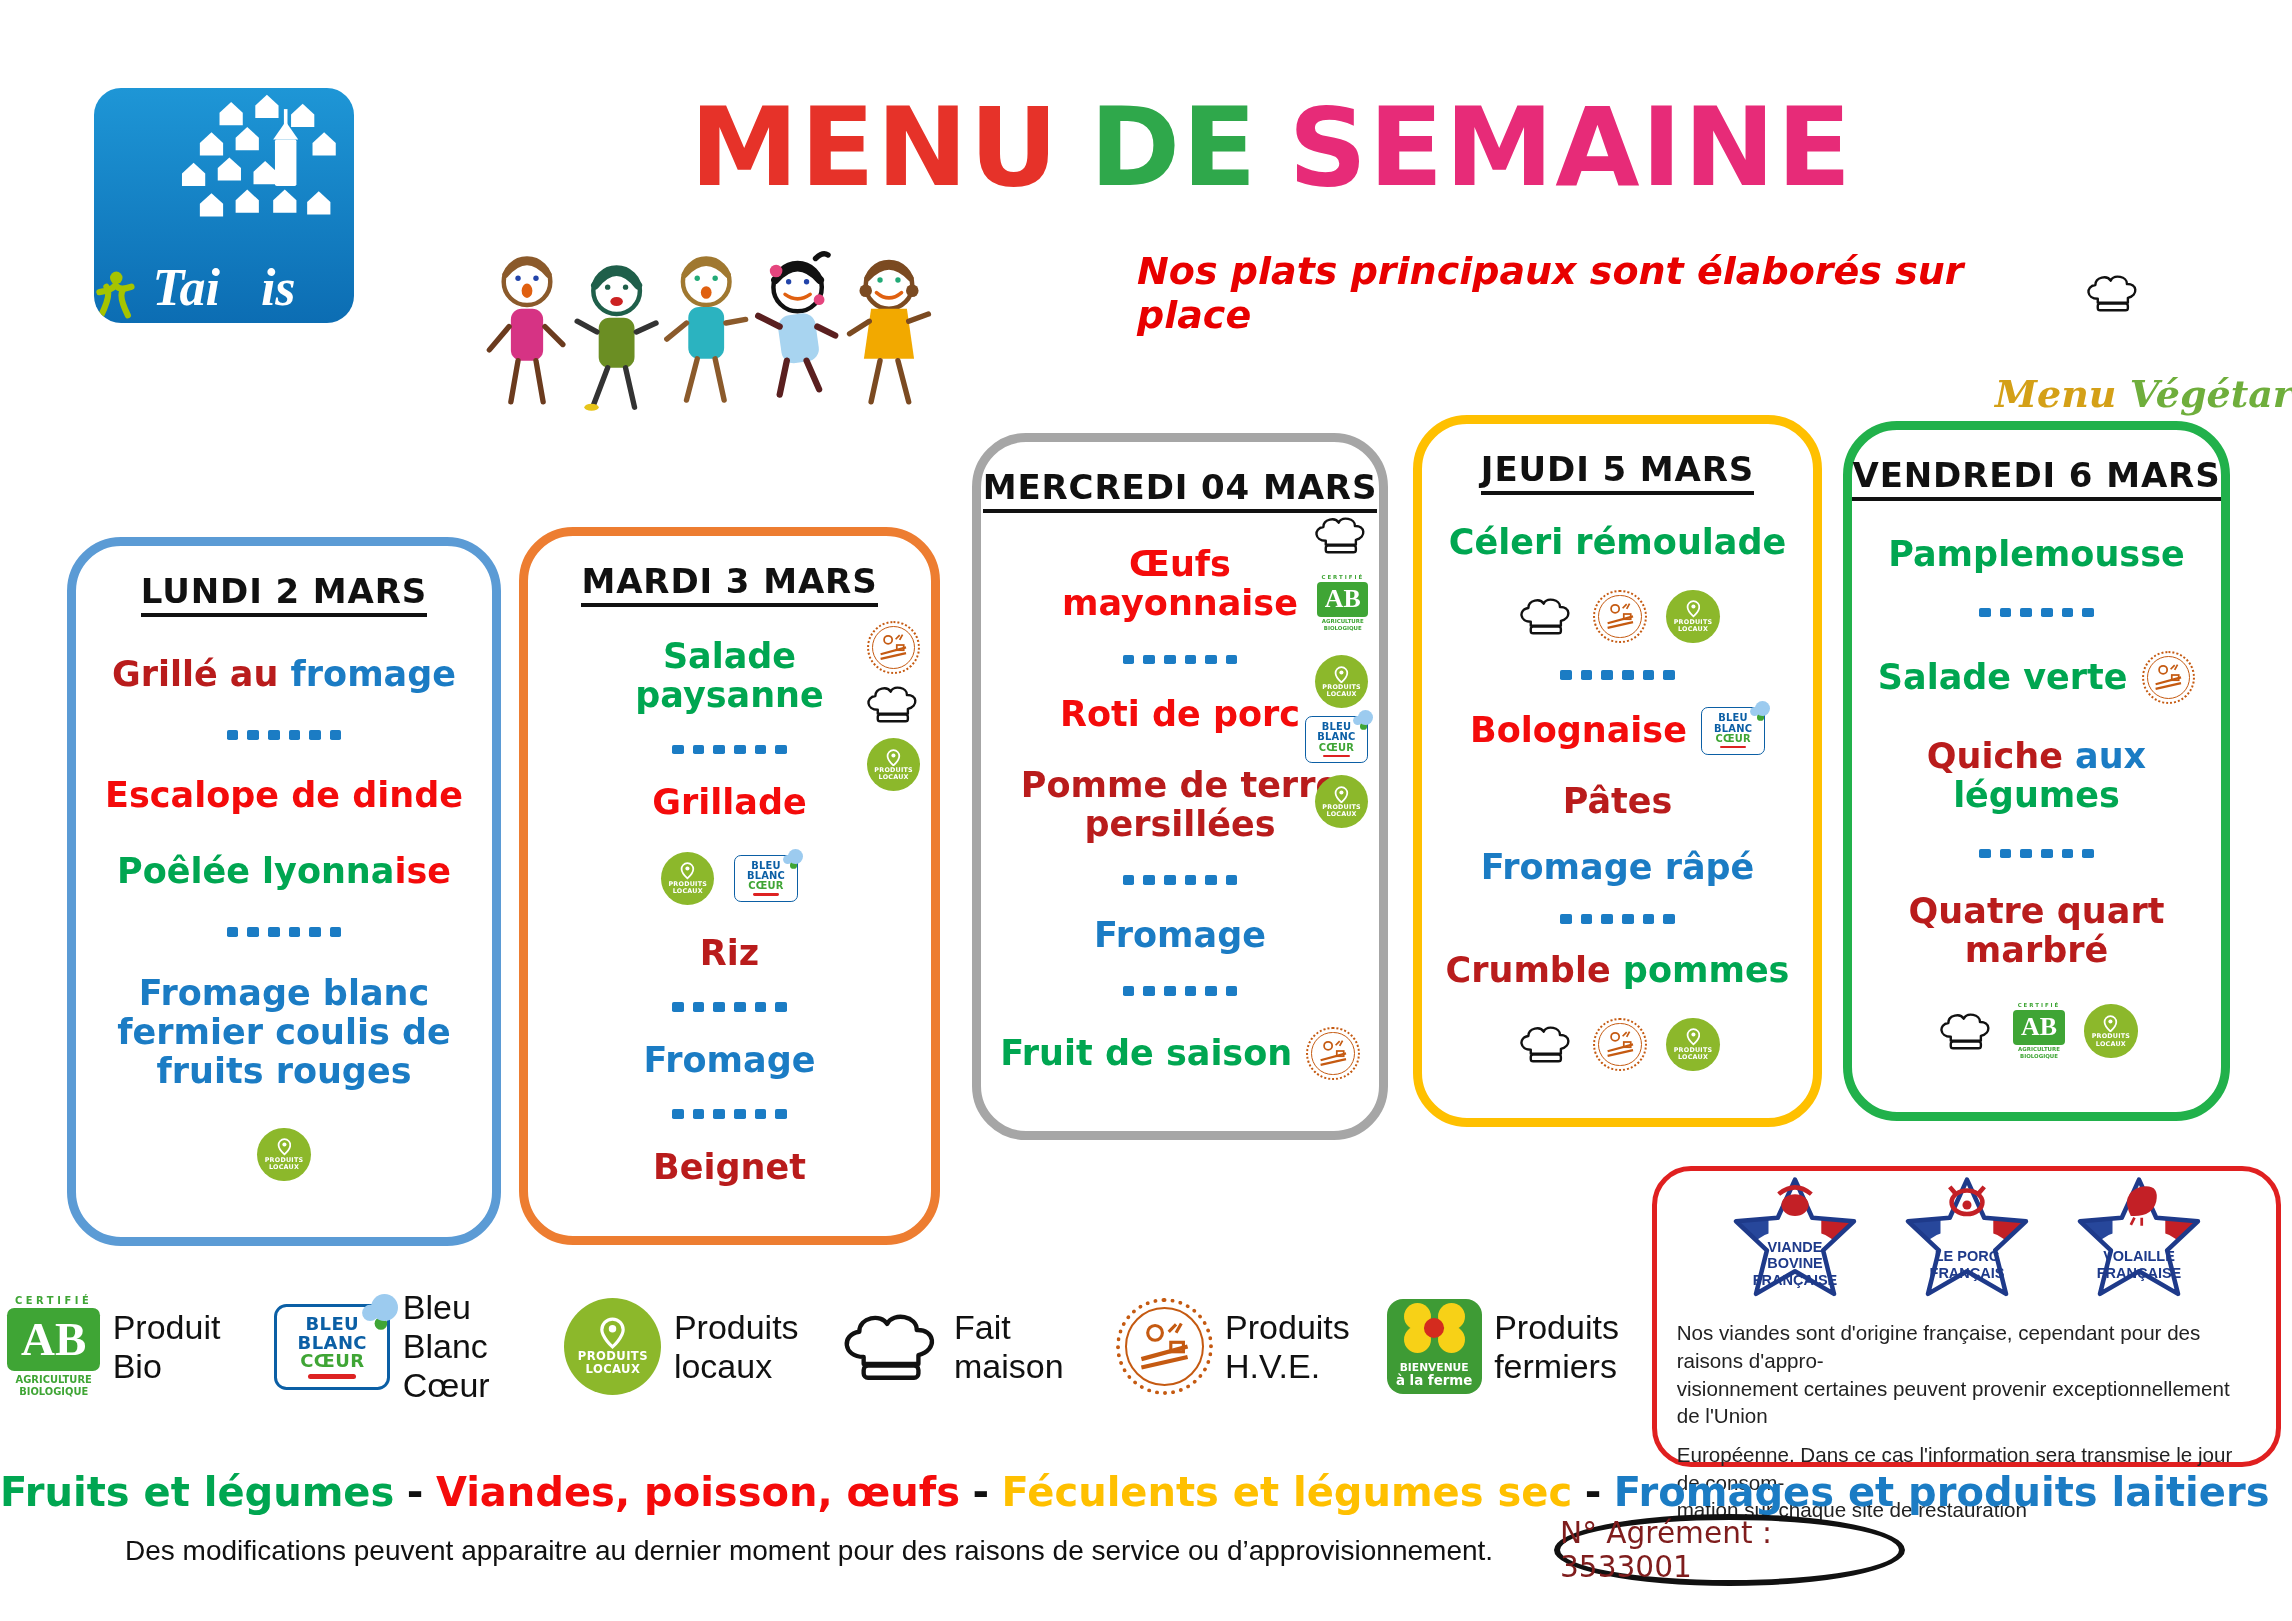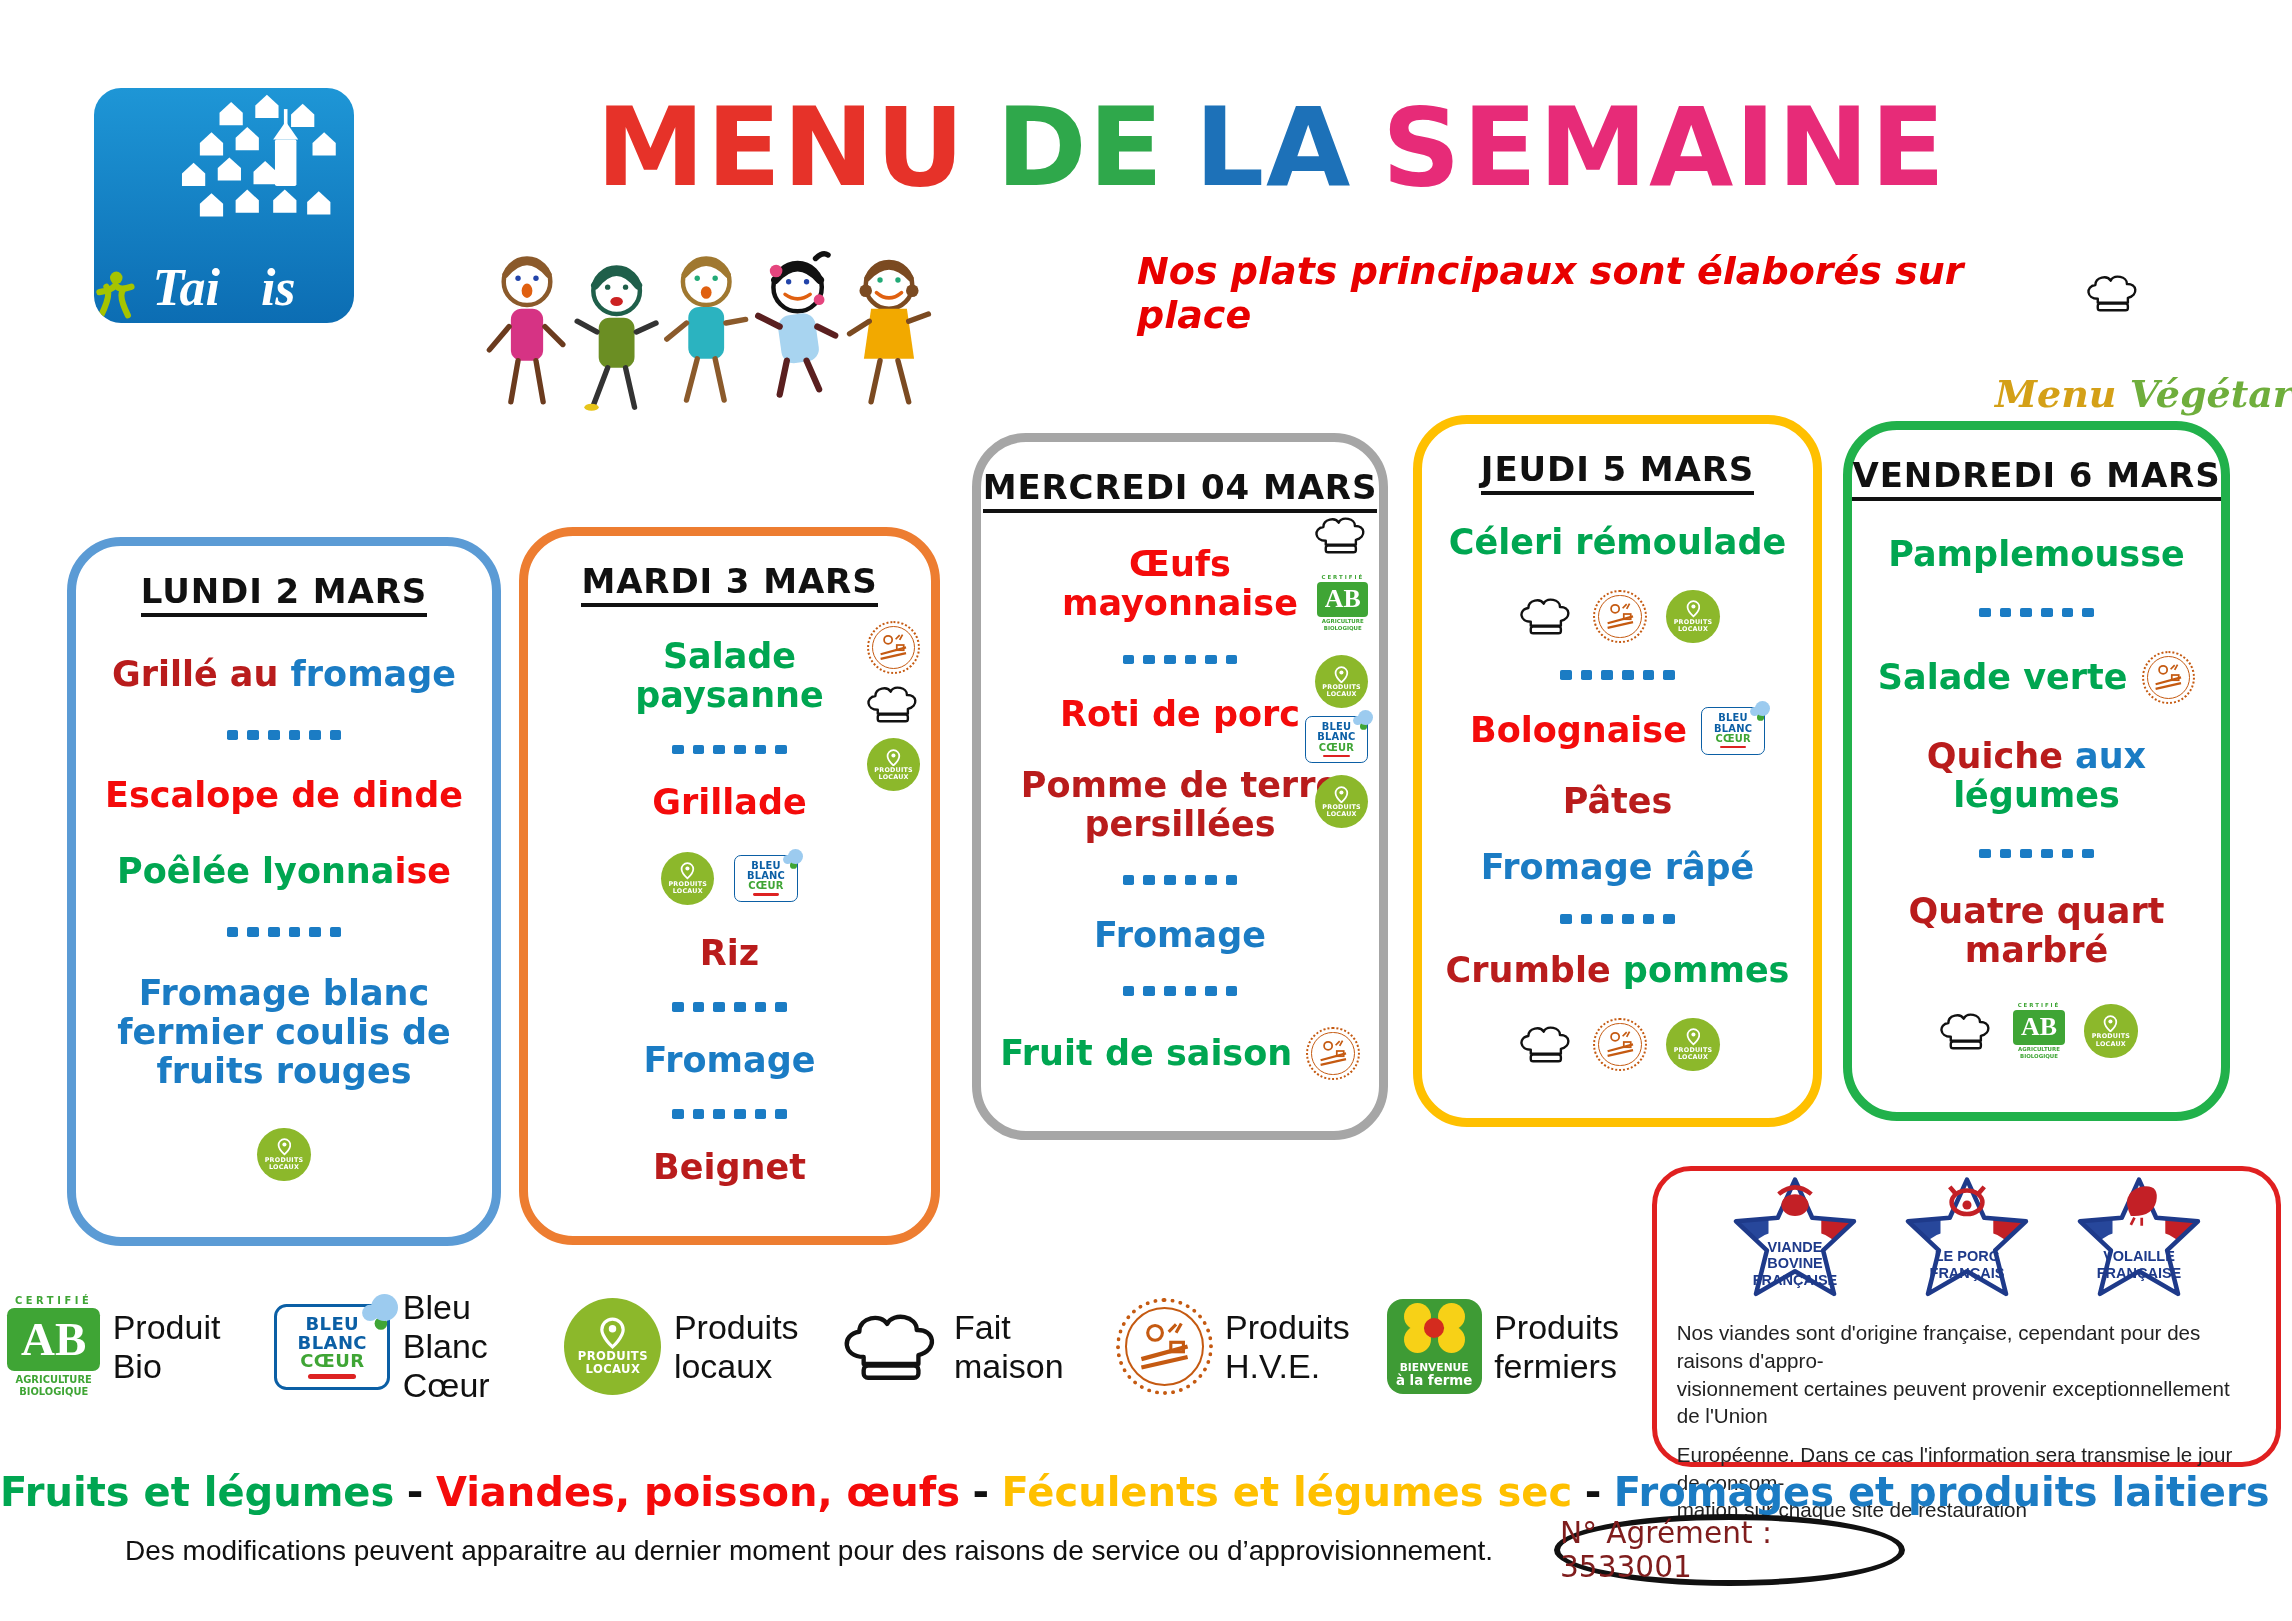--- a/index.html
+++ b/index.html
@@ -143,21 +143,20 @@
       <span>Tai</span><span class="fig"><svg viewBox="0 0 46 58" width="41" height="52">
             <circle cx="25" cy="12" r="7" fill="#A5C400"></circle>
             <path d="M8 54 Q20 30 14 22 M38 54 Q26 30 34 24 M6 28 Q20 26 24 20 M42 22 Q30 26 26 22" stroke="#A5C400" stroke-width="7" fill="none" stroke-linecap="round"></path>
           </svg></span><span>is</span>
     </div>
   </div>
 
   <div class="title" id="title">
       <span style="color: rgb(230, 50, 41);">MENU</span>
       <span style="color: rgb(47, 168, 75);">DE</span>
-      <span style="color: rgb(29, 113, 184);">LA</span>
       <span style="color: rgb(231, 43, 120);">SEMAINE</span>
     </div>
 
   <svg class="kids" viewBox="0 0 500 205" width="448" height="184">
     <g stroke-linecap="round">
       <g>
           <circle cx="48" cy="42" r="26" fill="#fff" stroke="#8B5A2B" stroke-width="5"></circle>
           <path d="M24 34 Q48 6 72 34" fill="none" stroke="#8B5A2B" stroke-width="7"></path>
           <ellipse cx="48" cy="52" rx="6" ry="8" fill="#E06010"></ellipse>
           <circle cx="38" cy="38" r="3" fill="#2244AA"></circle>

